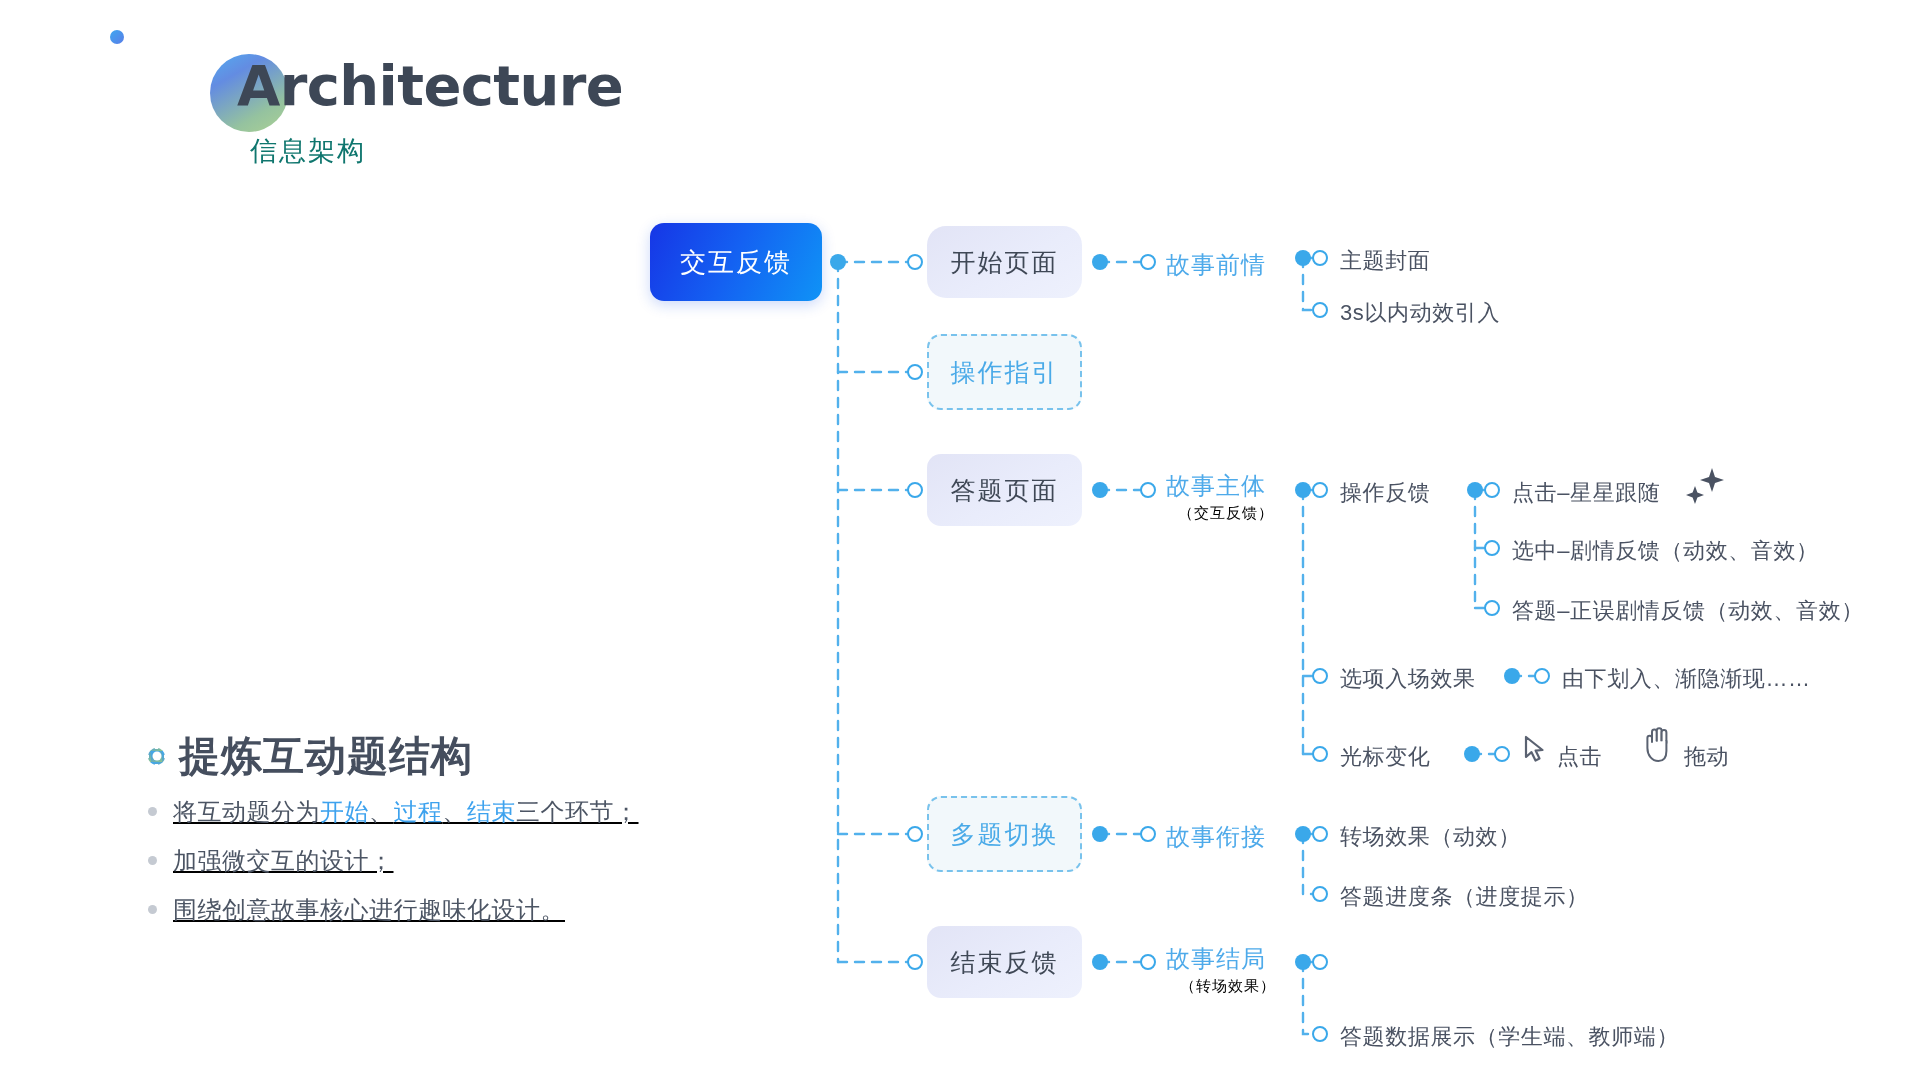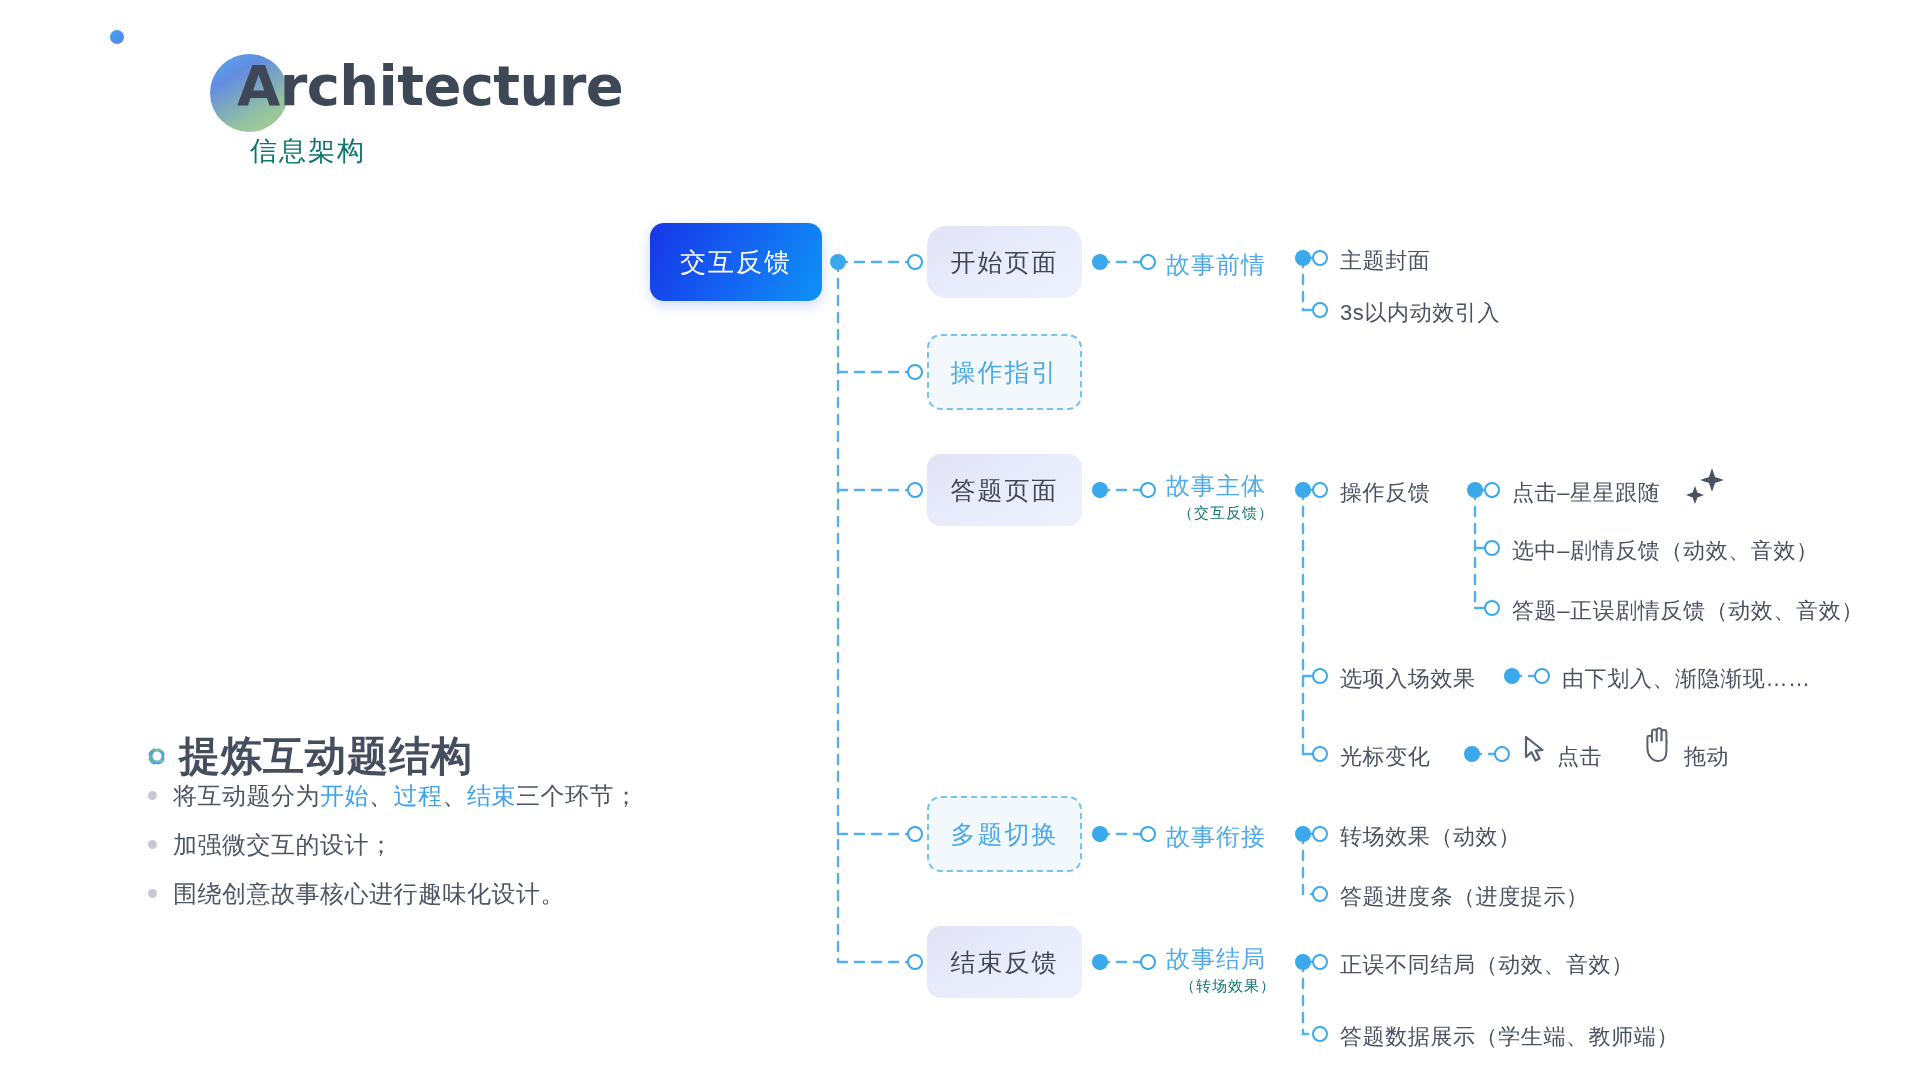--- a/index.html
+++ b/index.html
@@ -45,21 +45,21 @@
     position:relative;
   }
   .sum-ring::after{
     content:"";position:absolute;left:50%;top:50%;transform:translate(-50%,-50%);
     width:9px;height:9px;border-radius:50%;background:#fff;
   }
   .sum-title{
     margin-left:14px;font-size:41px;font-weight:700;color:#454e5e;letter-spacing:1px;
     white-space:nowrap;
   }
-  .sum-list{}
+  .sum-list{margin-top:16px;text-decoration:underline;}
   .sum-item{display:flex;align-items:flex-start;margin-bottom:11px;}
   .sum-bullet{
     width:9px;height:9px;border-radius:50%;background:#c5cad2;
     margin-top:14px;margin-right:16px;flex:none;
   }
   .sum-text{font-size:24px;color:#4c5564;line-height:38px;white-space:nowrap;letter-spacing:.5px;}
   .kw{color:#3da2ee;}
 
   
   .map{position:absolute;left:0;top:0;width:1920px;height:1080px;}
@@ -80,21 +80,21 @@
     color:#3f4856;font-size:25px;letter-spacing:2px;
   }
   .node-dashed{
     border-radius:14px;
     background:#f2f8fb;border:2px dashed #78c2ec;
     color:#4aaae8;font-size:25px;letter-spacing:2px;
   }
 
   .lbl{position:absolute;white-space:nowrap;}
   .lbl-blue{color:#4eaaea;font-size:24px;letter-spacing:1px;}
-  .lbl-blue-sub{color:#0f766e;font-size:15px;letter-spacing:1px;font-family:Liberation Serif, serif;}
+  .lbl-blue-sub{color:#000000;font-size:15px;letter-spacing:1px;font-family:Liberation Serif, serif;}
   .lbl-dark{color:#4a5262;font-size:22px;letter-spacing:.6px;}
 
   .dot-fill{position:absolute;width:16px;height:16px;border-radius:50%;background:#3aa8ea;}
   .dot-open{position:absolute;width:16px;height:16px;border-radius:50%;
             border:2.5px solid #3aa8ea;box-sizing:border-box;background:#fff;}
 
   .icon{position:absolute;}
   .icon svg{display:block;}
 </style>
 </head>
@@ -272,18 +272,17 @@
     <div class="dot-open" style="left:907px;top:954px;"></div>
     <div class="node node-solid" style="left:927px;top:926px;width:155px;height:72px;align-items:center;">
       <span>结束反馈</span>
     </div>
     <div class="dot-fill" style="left:1092px;top:954px;"></div>
     <div class="dot-open" style="left:1140px;top:954px;"></div>
     <div class="lbl lbl-blue" style="left:1166px;top:943px;">故事结局</div>
     <div class="lbl lbl-blue-sub" style="left:1180px;top:977px;">（转场效果）</div>
     <div class="dot-fill" style="left:1295px;top:954px;"></div>
     <div class="dot-open" style="left:1312px;top:954px;"></div>
-    <div class="lbl lbl-dark" style="left:1340px;top:950px;">正误不同结局（动效、音效）</div>
     <div class="dot-open" style="left:1312px;top:1026px;"></div>
     <div class="lbl lbl-dark" style="left:1340px;top:1022px;">答题数据展示（学生端、教师端）</div>
 
   </div>
 </div>
 
 </body></html>

